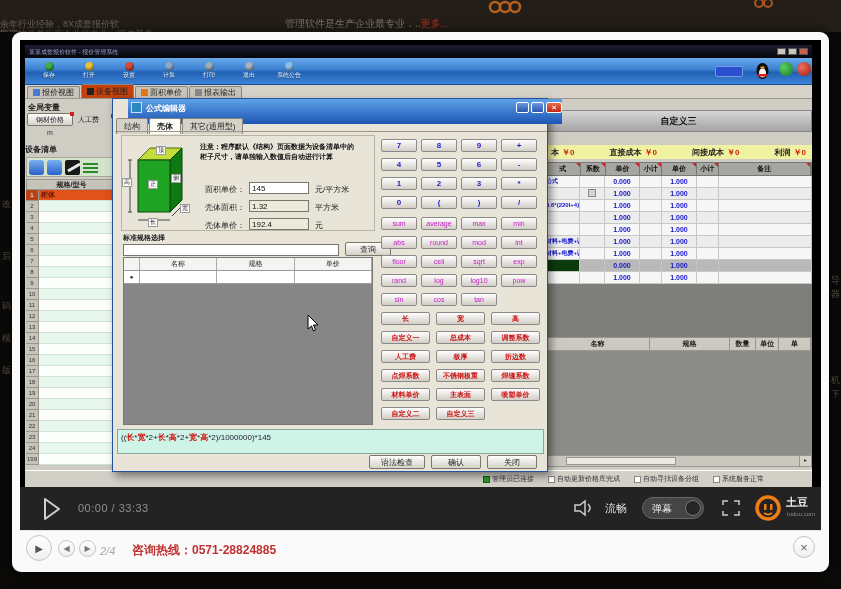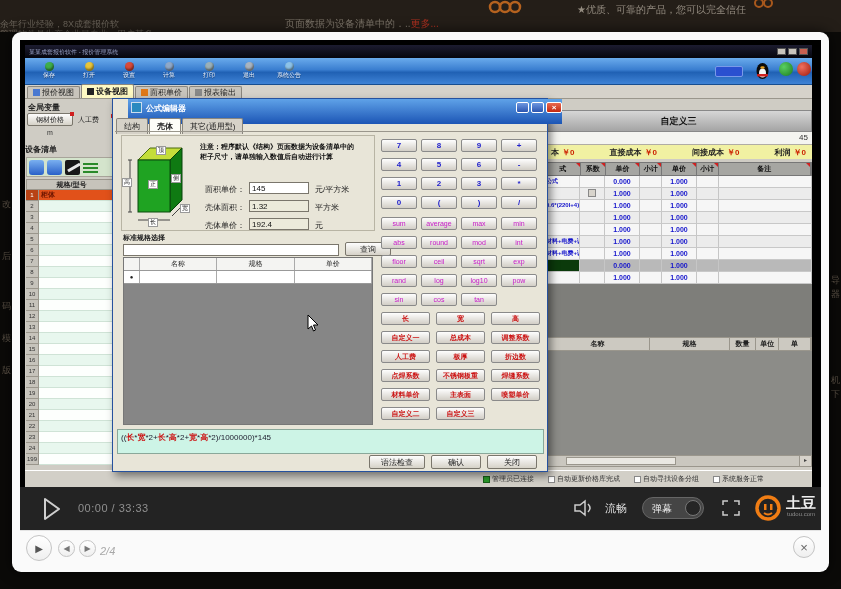--- a/index.html
+++ b/index.html
@@ -22,21 +22,21 @@
 .titletx{position:absolute;left:4px;top:3px;font-size:6px;color:#98a0c4;white-space:nowrap}
 .winbtn{position:absolute;top:3px;width:9px;height:7px;background:#c9c5bd;border:1px solid #555}
 .toolbar{position:absolute;left:0;top:13px;width:787px;height:27px;background:linear-gradient(#6aabec 0%,#3a7ed0 45%,#2061b4 55%,#3f83d6 100%);border-bottom:1px solid #184e90}
 #tb-left{display:flex;align-items:center;height:100%;padding-left:4px}
 .tbbtn{display:flex;flex-direction:column;align-items:center;justify-content:center;width:40px;height:24px}
 .tbico{width:9px;height:9px;border-radius:50%;box-shadow:inset -1px -2px 2px rgba(0,0,0,.45)}
 .tblbl{font-size:6px;color:#eef4ff;text-shadow:0 1px 1px rgba(0,0,0,.5);white-space:nowrap}
 .tabrow{position:absolute;left:0;top:40px;width:787px;height:14px;background:#d6d2ca;border-bottom:1px solid #9a968c}
 #tabs{display:flex;align-items:flex-end;height:100%;padding-left:2px}
 .apptab{display:flex;align-items:center;gap:2px;padding:0 5px;height:12px;background:#c8c4bc;border:1px solid #8a867e;border-bottom:none;border-radius:2px 2px 0 0;font-size:8px;color:#222;margin-right:1px;white-space:nowrap}
-.apptab.on{background:#fef9c3;height:14px;font-weight:bold}
+.apptab.on{background:#c2410c;height:14px;font-weight:normal}
 .tabico{width:7px;height:7px}
 
 .lbl8{font-size:8px;font-weight:bold;color:#222}
 .xpminibtn{background:linear-gradient(#fdfdfd,#d6d2c8);border:1px solid #7a766c;border-radius:2px;font-size:7px;display:flex;align-items:center;justify-content:center;color:#222}
 .rmk{position:absolute;width:4px;height:4px;background:#d02020}
 .iconrow{position:absolute;left:1px;top:112px;width:91px;height:20px;background:#d4e4cc;border:1px solid #a8a49a;display:flex;align-items:center;gap:3px;padding-left:2px}
 .lgicon{width:15px;height:15px;border-radius:3px}
 .lgh{position:absolute;left:1px;top:134px;width:91px;height:11px;background:#c6c3bb;border:1px solid #9a968c;font-size:7px;font-weight:bold;text-align:center;color:#222;line-height:9px}
 #lrows{position:absolute;left:1px;top:145px;width:91px}
 .lrow{display:flex;height:11px}
@@ -104,39 +104,38 @@
 .fvar{color:#cc1414;font-weight:bold}
 .xpbtn{position:absolute;height:14px;border:1px solid #7a766c;border-radius:2px;background:linear-gradient(#fdfdfd,#d6d2c8);font-size:8px;display:flex;align-items:center;justify-content:center;color:#222}
 
 .ctrlbar{position:absolute;left:0;bottom:0;width:801px;height:43px;background:#232323}
 .ptime{position:absolute;left:58px;top:15px;font-size:11px;color:#8f8f8f;letter-spacing:.5px}
 .pquality{position:absolute;left:585px;top:14px;font-size:11px;color:#ddd}
 .pill{position:absolute;left:622px;top:10px;width:62px;height:22px;border-radius:11px;background:#454545;border:1px solid #666}
 .pilltx{position:absolute;left:9px;top:4px;font-size:10px;color:#eee}
 .knob{position:absolute;right:2px;top:2px;width:16px;height:16px;border-radius:50%;background:#262626;border:1px solid #777}
 .tudor{position:absolute;left:735px;top:8px;width:26px;height:26px}
-.brand{position:absolute;left:766px;top:8px;font-size:15px;font-weight:bold;color:#eee;line-height:15px}
+.brand{position:absolute;left:766px;top:8px;font-size:11px;font-weight:bold;color:#eee;line-height:15px}
 .brandsub{position:absolute;left:767px;top:24px;font-size:6px;color:#8a8a8a}
 
 .footerbar{position:absolute;left:8px;top:498px;width:801px;height:42px;background:#fafafa;border-top:1px solid #e4e4e4;border-radius:0 0 8px 8px}
 .fbtn{position:absolute;border:1px solid #c4c4c4;border-radius:50%;background:linear-gradient(#fff,#efefef);color:#777;display:flex;align-items:center;justify-content:center}
 .fpage{position:absolute;left:80px;top:14px;font-size:11px;font-style:italic;color:#a8a8a8}
 .fhot{position:absolute;left:112px;top:11px;font-size:12px;font-weight:bold;color:#c03030}
 .cursor{position:absolute;z-index:60}
 </style>
 </head>
 <body>
 
 <div class="page">
 
   <div class="topstrip">
     <div class="bg-sub" style="left:0;top:18px">余年行业经验，8X成套报价软</div>
     <div class="bg-sub" style="left:0;top:28px">管理软件是生产企业最专业，用户甚多</div>
-    <div class="bg-center" style="left:285px;top:17px"><span>页面数据为设备清单中的．..</span><span class="more">更多...</span></div>
-    <div class="bg-center" style="left:577px;top:3px;color:#948c80">★优质、可靠的产品，您可以完全信任</div>
+    <div class="bg-center" style="left:285px;top:17px"><span>管理软件是生产企业最专业．..</span><span class="more">更多...</span></div>
     <svg class="a" style="left:487px;top:0" width="36" height="14">
       <circle cx="8" cy="7" r="5" fill="none" stroke="#b5621f" stroke-width="2.5"></circle>
       <circle cx="18" cy="7" r="5" fill="none" stroke="#b5621f" stroke-width="2.5"></circle>
       <circle cx="28" cy="7" r="5" fill="none" stroke="#b5621f" stroke-width="2.5"></circle>
     </svg>
     <svg class="a" style="left:753px;top:0" width="20" height="10">
       <circle cx="6" cy="3" r="4" fill="none" stroke="#a8581c" stroke-width="2"></circle>
       <circle cx="15" cy="3" r="4" fill="none" stroke="#a8581c" stroke-width="2"></circle>
     </svg>
   </div>
@@ -330,21 +329,20 @@
               <div class="lnum">24</div>
               <div class="lval"></div>
             </div>
             <div class="lrow">
               <div class="lnum">199</div>
               <div class="lval"></div>
             </div>
           </div>
 
         <div class="rphead">自定义三</div>
-        <div class="rpsub">45</div>
         <div id="ybar">
             <div class="yitem">
               <div class="ylab">本</div>
               <div class="yval">￥0</div>
             </div>
             <div class="yitem">
               <div class="ylab">直接成本</div>
               <div class="yval">￥0</div>
             </div>
             <div class="yitem">
@@ -631,20 +629,21 @@
         <div class="brand">土豆</div>
         <div class="brandsub">tudou.com</div>
       </div>
     </div>
 
     <div class="footerbar">
       <div class="fbtn" style="left:6px;top:4px;width:26px;height:26px;font-size:10px;color:#555">▶</div>
       <div class="fbtn" style="left:38px;top:9px;width:17px;height:17px;font-size:8px">◀</div>
       <div class="fbtn" style="left:59px;top:9px;width:17px;height:17px;font-size:8px">▶</div>
       <div class="fpage">2/4</div>
+      <div class="fhot">咨询热线：0571-28824885</div>
       <div class="fbtn" style="right:6px;top:5px;width:22px;height:22px;font-size:13px;color:#666">×</div>
     </div>
   </div>
 <div class="edgech" style="left: 2px; top: 198px;">改</div>
     <div class="edgech" style="left: 2px; top: 250px;">后</div>
     <div class="edgech" style="left: 2px; top: 300px;">码</div>
     <div class="edgech" style="left: 2px; top: 332px;">模</div>
     <div class="edgech" style="left: 2px; top: 364px;">版</div>
     <div class="edgech" style="left: 831px; top: 274px;">导</div>
     <div class="edgech" style="left: 831px; top: 288px;">器</div>

